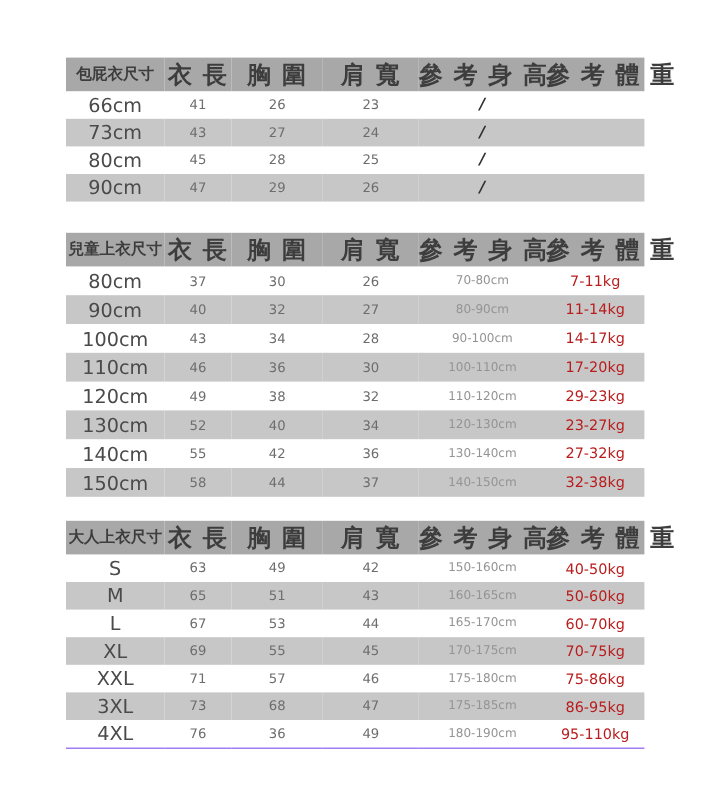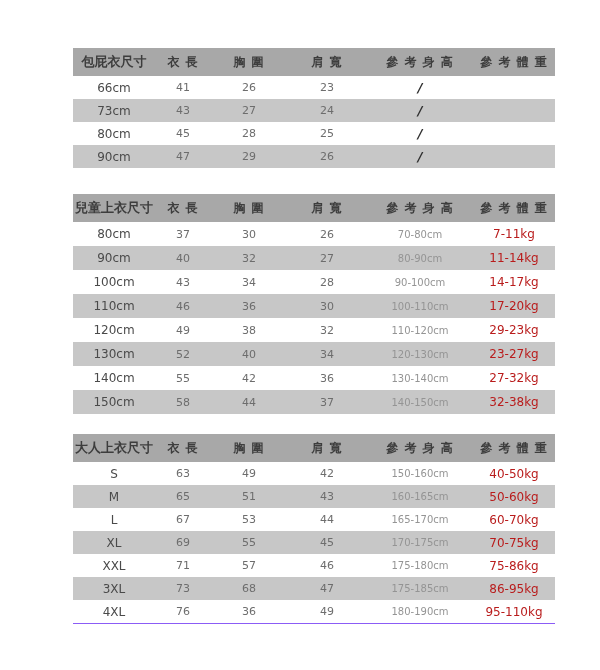--- a/index.html
+++ b/index.html
@@ -1,36 +1,36 @@
 <!DOCTYPE html>
 <html><head>
 <meta charset="utf-8">
 <style>
   html,body{margin:0;padding:0;}
   body{
     width:600px;height:670px;background:#ffffff;overflow:hidden;
     font-family:"DejaVu Sans","Liberation Sans",sans-serif;
   }
-  .sheet{padding-top:48px;padding-left:18px;}
+  .sheet{padding-top:48px;}
   table.size-table{
     border-collapse:collapse;table-layout:fixed;
     width:482px;margin-left:55px;
   }
   table.t-bodysuit{margin-bottom:26px;}
   table.t-child{margin-bottom:20px;}
   thead th{
     background:#a8a8a8;color:#3d3d3d;height:28px;padding:0;
-    font-size:12px;font-weight:600;text-align:center;letter-spacing:1px;
+    font-size:20px;font-weight:600;text-align:center;letter-spacing:1px;
     white-space:nowrap;
   }
   thead th.size-col{font-size:13px;letter-spacing:0;}
   tbody td{padding:0;height:23px;text-align:center;vertical-align:middle;white-space:nowrap;}
   table.t-child tbody td{height:24px;}
   tbody tr:nth-child(even){background:#c7c7c7;}
-  .c-size{font-size:12px;color:#4a4a4a;}
+  .c-size{font-size:16px;color:#4a4a4a;}
   .c-num{font-size:11px;color:#6d6d6d;}
   .c-height{font-size:10px;color:#949494;}
   .c-weight{font-size:12px;color:#b91c1c;}
   table.t-bodysuit .c-height{font-style:italic;font-weight:bold;font-size:13px;color:#2f2f2f;}
   table.t-adult tbody tr:last-child td{border-bottom:1px solid #8b5cf6;}
 </style>
 </head>
 <body>
 
 <div class="sheet">

